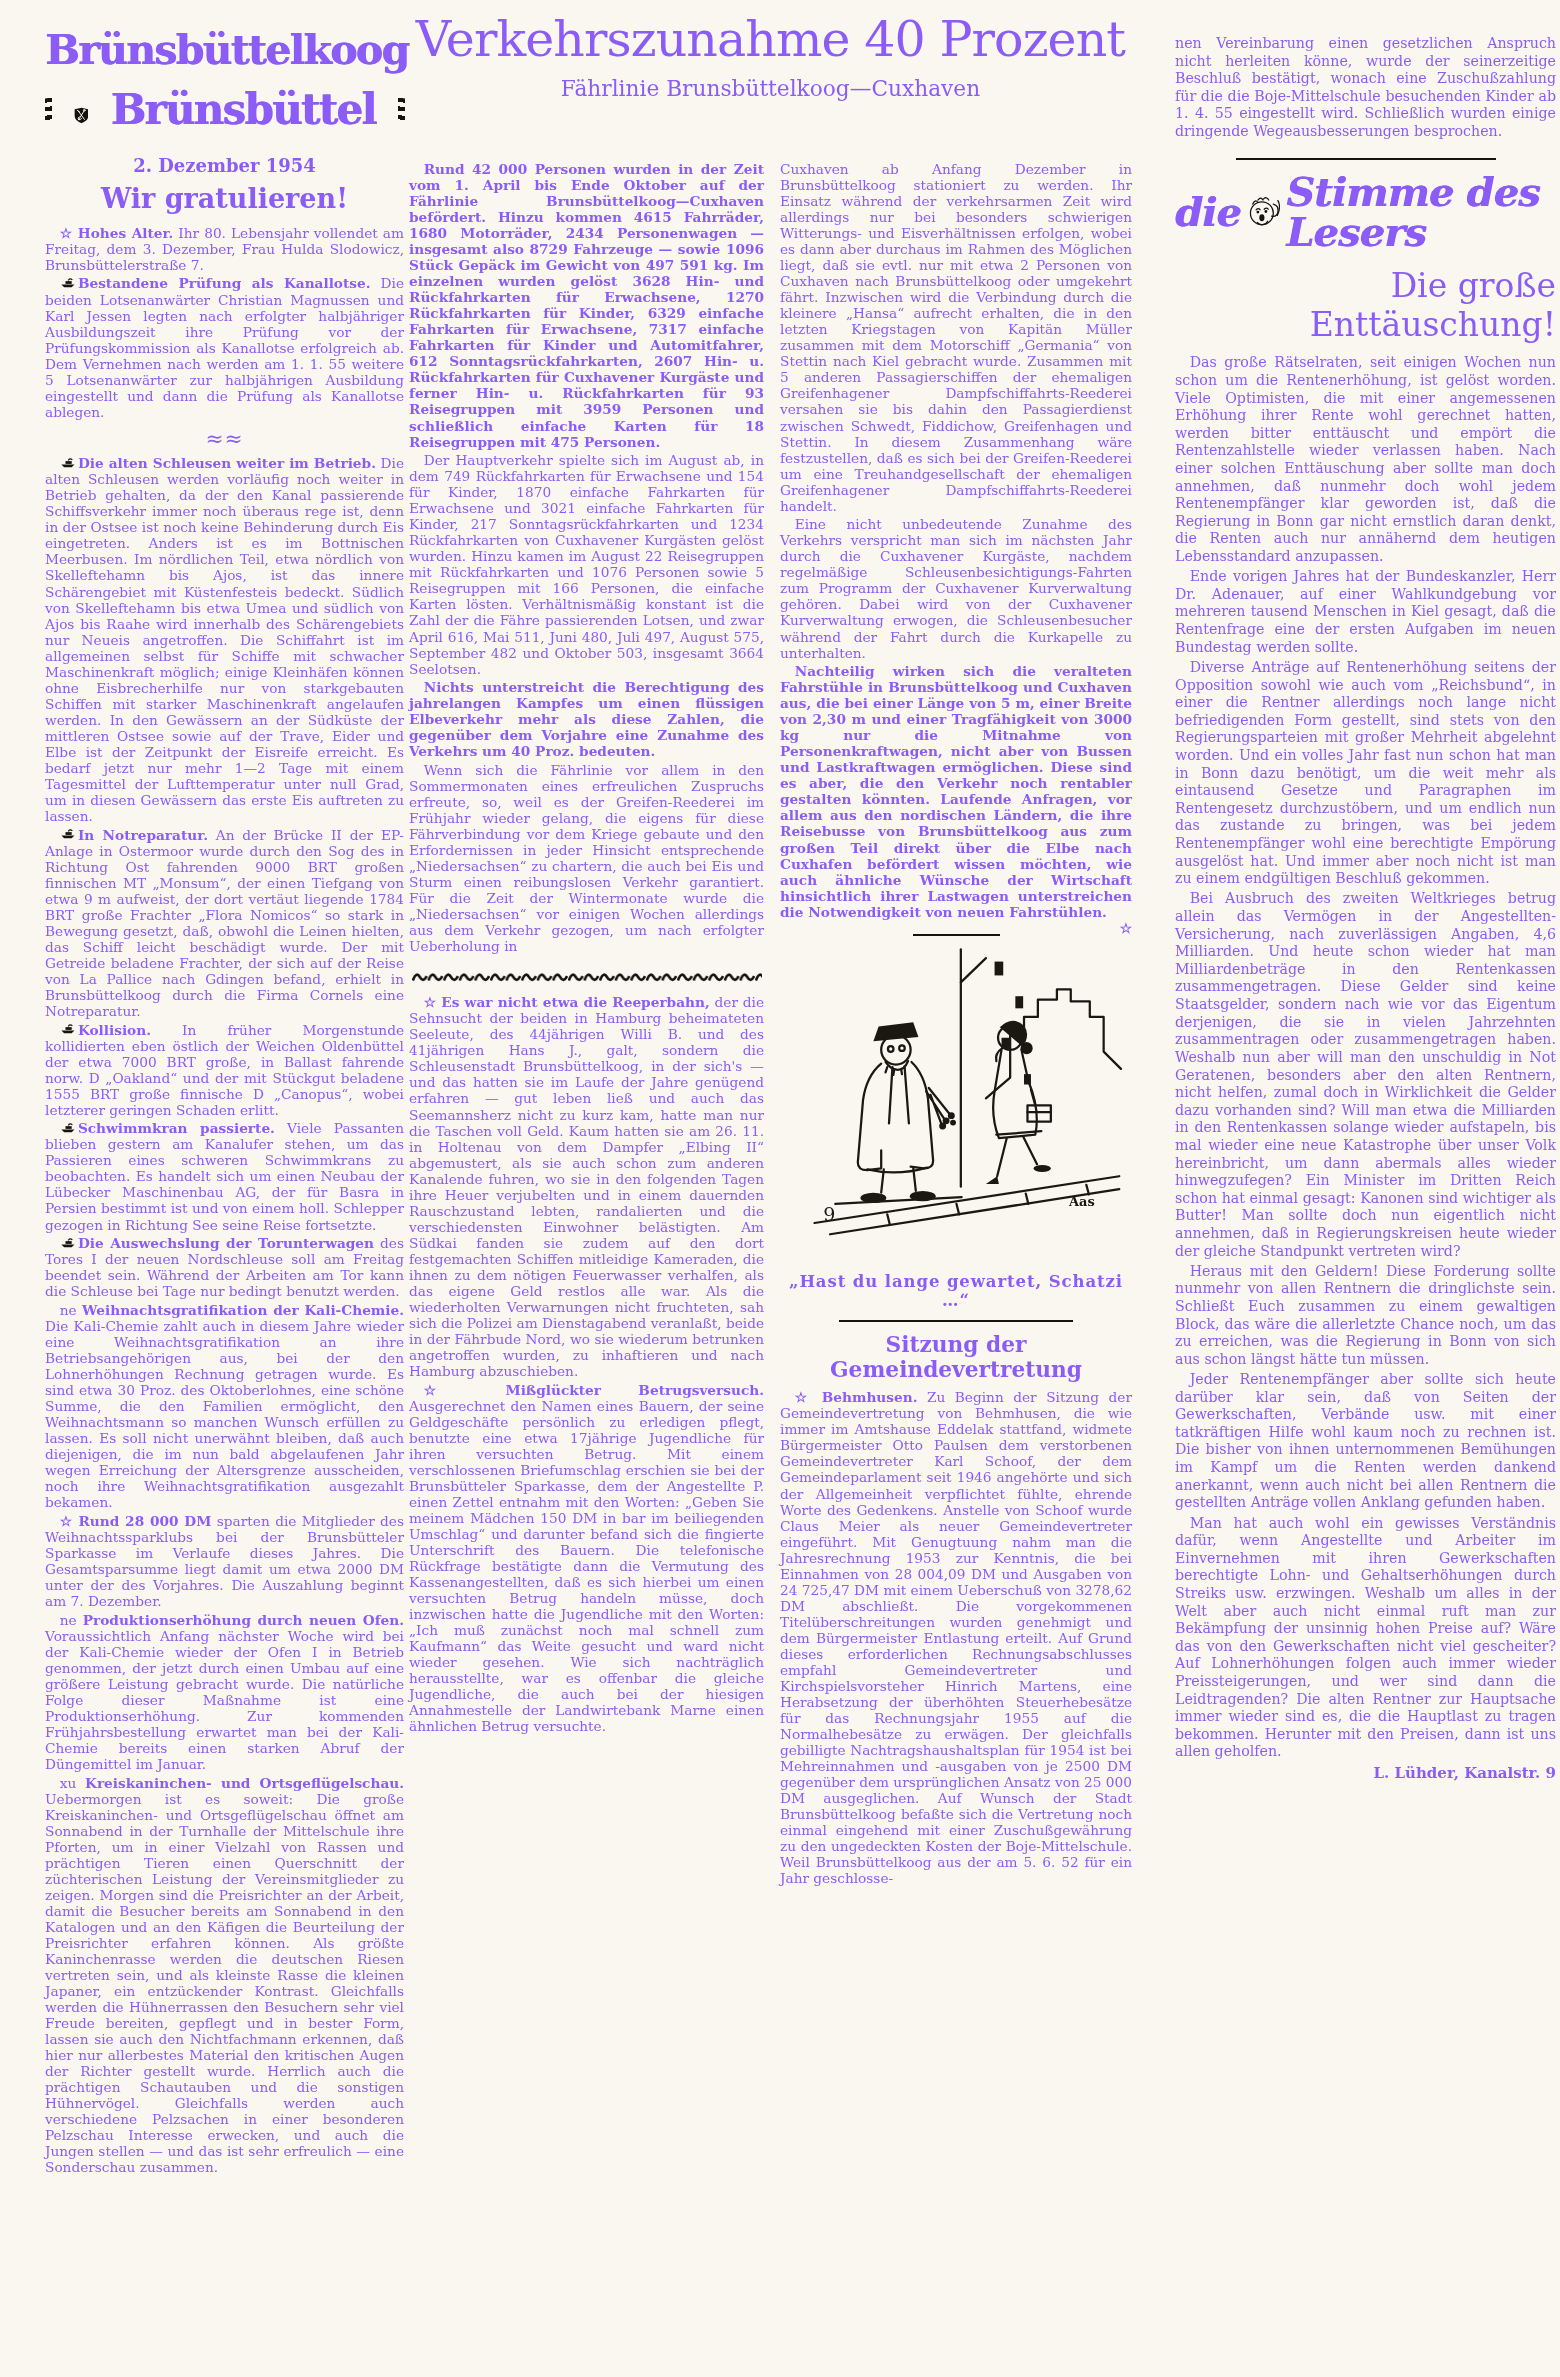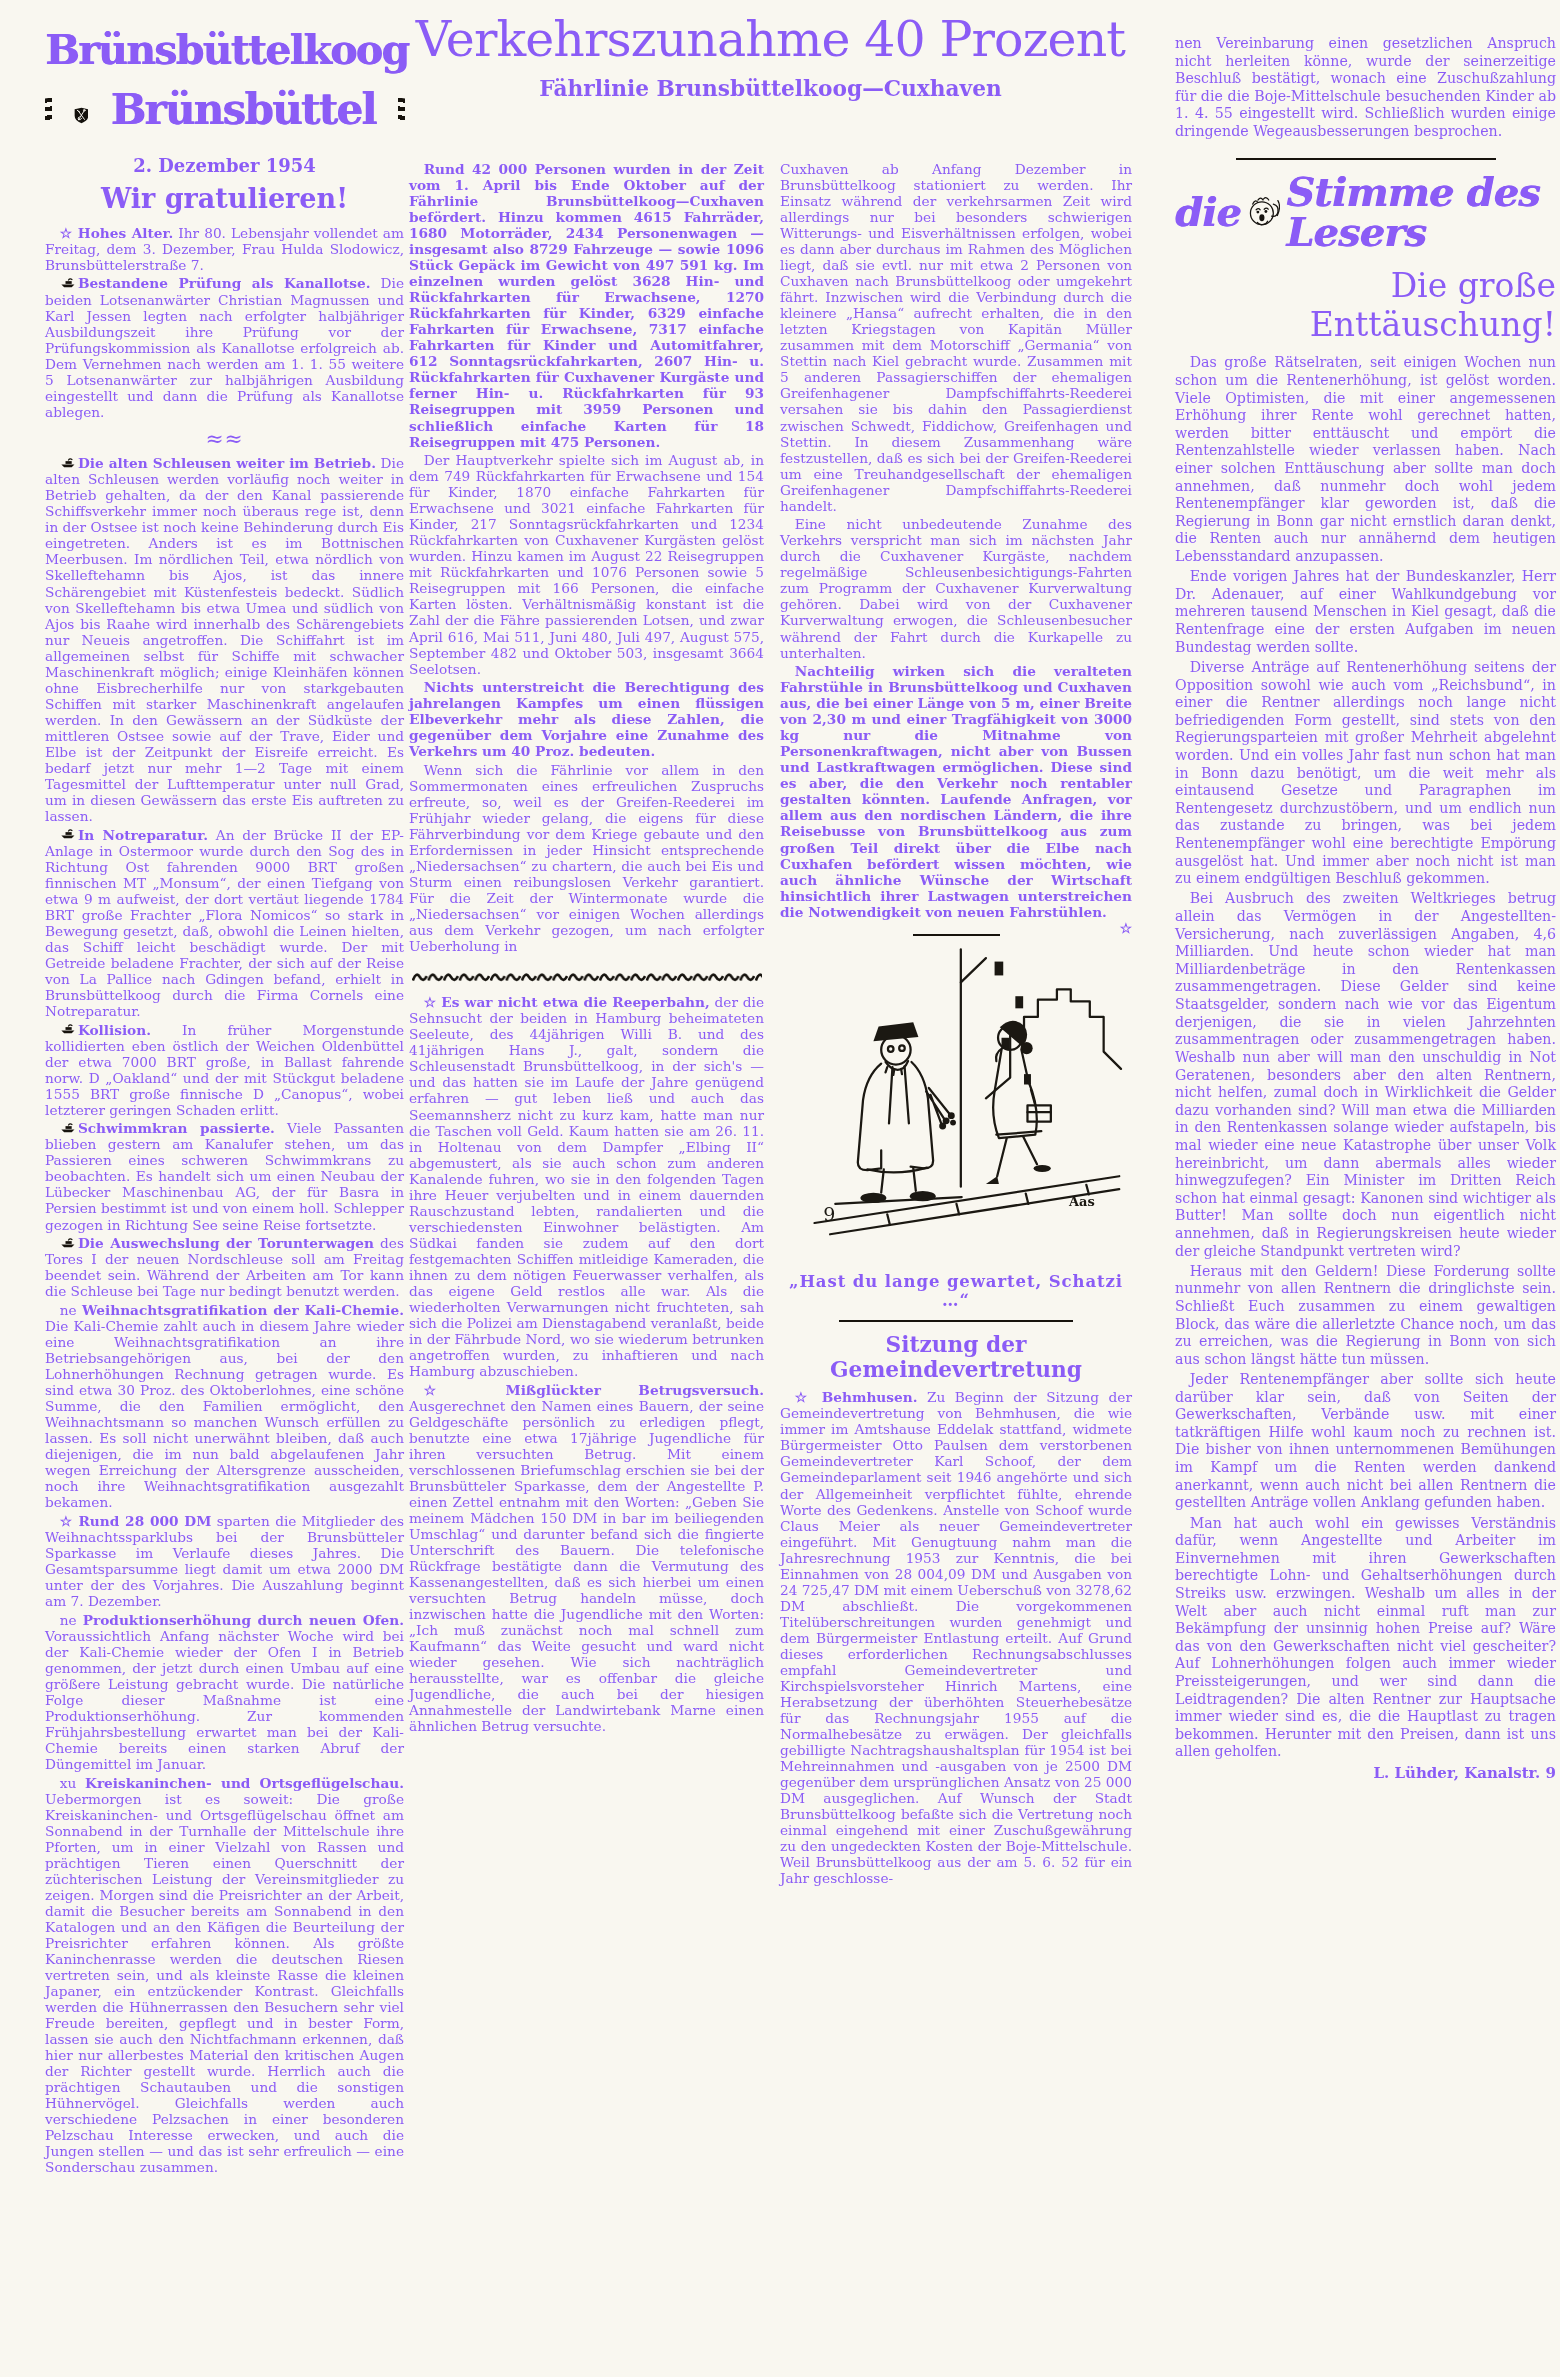--- a/index.html
+++ b/index.html
@@ -29,21 +29,21 @@
   p.noind{text-indent:0;}
   .bold, b.lead{font-weight:bold;}
   p.boldp{font-weight:bold;}
   .pfx{font-weight:bold;white-space:nowrap;}
   .shipicon{display:inline-block;vertical-align:baseline;margin-right:1.7px;}
   .wave-div{text-align:center;font-size:21.7px;letter-spacing:0.9px;line-height:1;margin:7.8px 0 6px;}
   .endstar{float:right;font-weight:bold;}
 
   
   .main-head{font-size:49px;font-weight:normal;margin:0;letter-spacing:-0.9px;line-height:1.05;}
-  .sub-head{font-size:21.7px;font-weight:bold;margin:10.4px 0 0;text-align:center;}
+  .sub-head{font-size:21.7px;font-weight:normal;margin:10.4px 0 0;text-align:center;}
 
   .ornament{display:block;margin:15.6px auto 10.4px;}
   .rule-s{width:87px;border-top:2.6px solid #17130d;margin:14px auto 10.4px;}
   .rule-c{width:234px;border-top:2.6px solid #17130d;margin:10.4px auto 8.7px;}
   .cartoon{display:block;margin:0 auto;}
   .caption{font-size:16.5px;font-weight:bold;text-align:center;margin:3.5px 0 0;letter-spacing:0.9px;}
   .meeting-head{font-size:21.7px;font-weight:bold;text-align:center;margin:10.4px 0 7px;}
 
   
   .col-right p.art{font-size:14.2px;line-height:1.24;}

